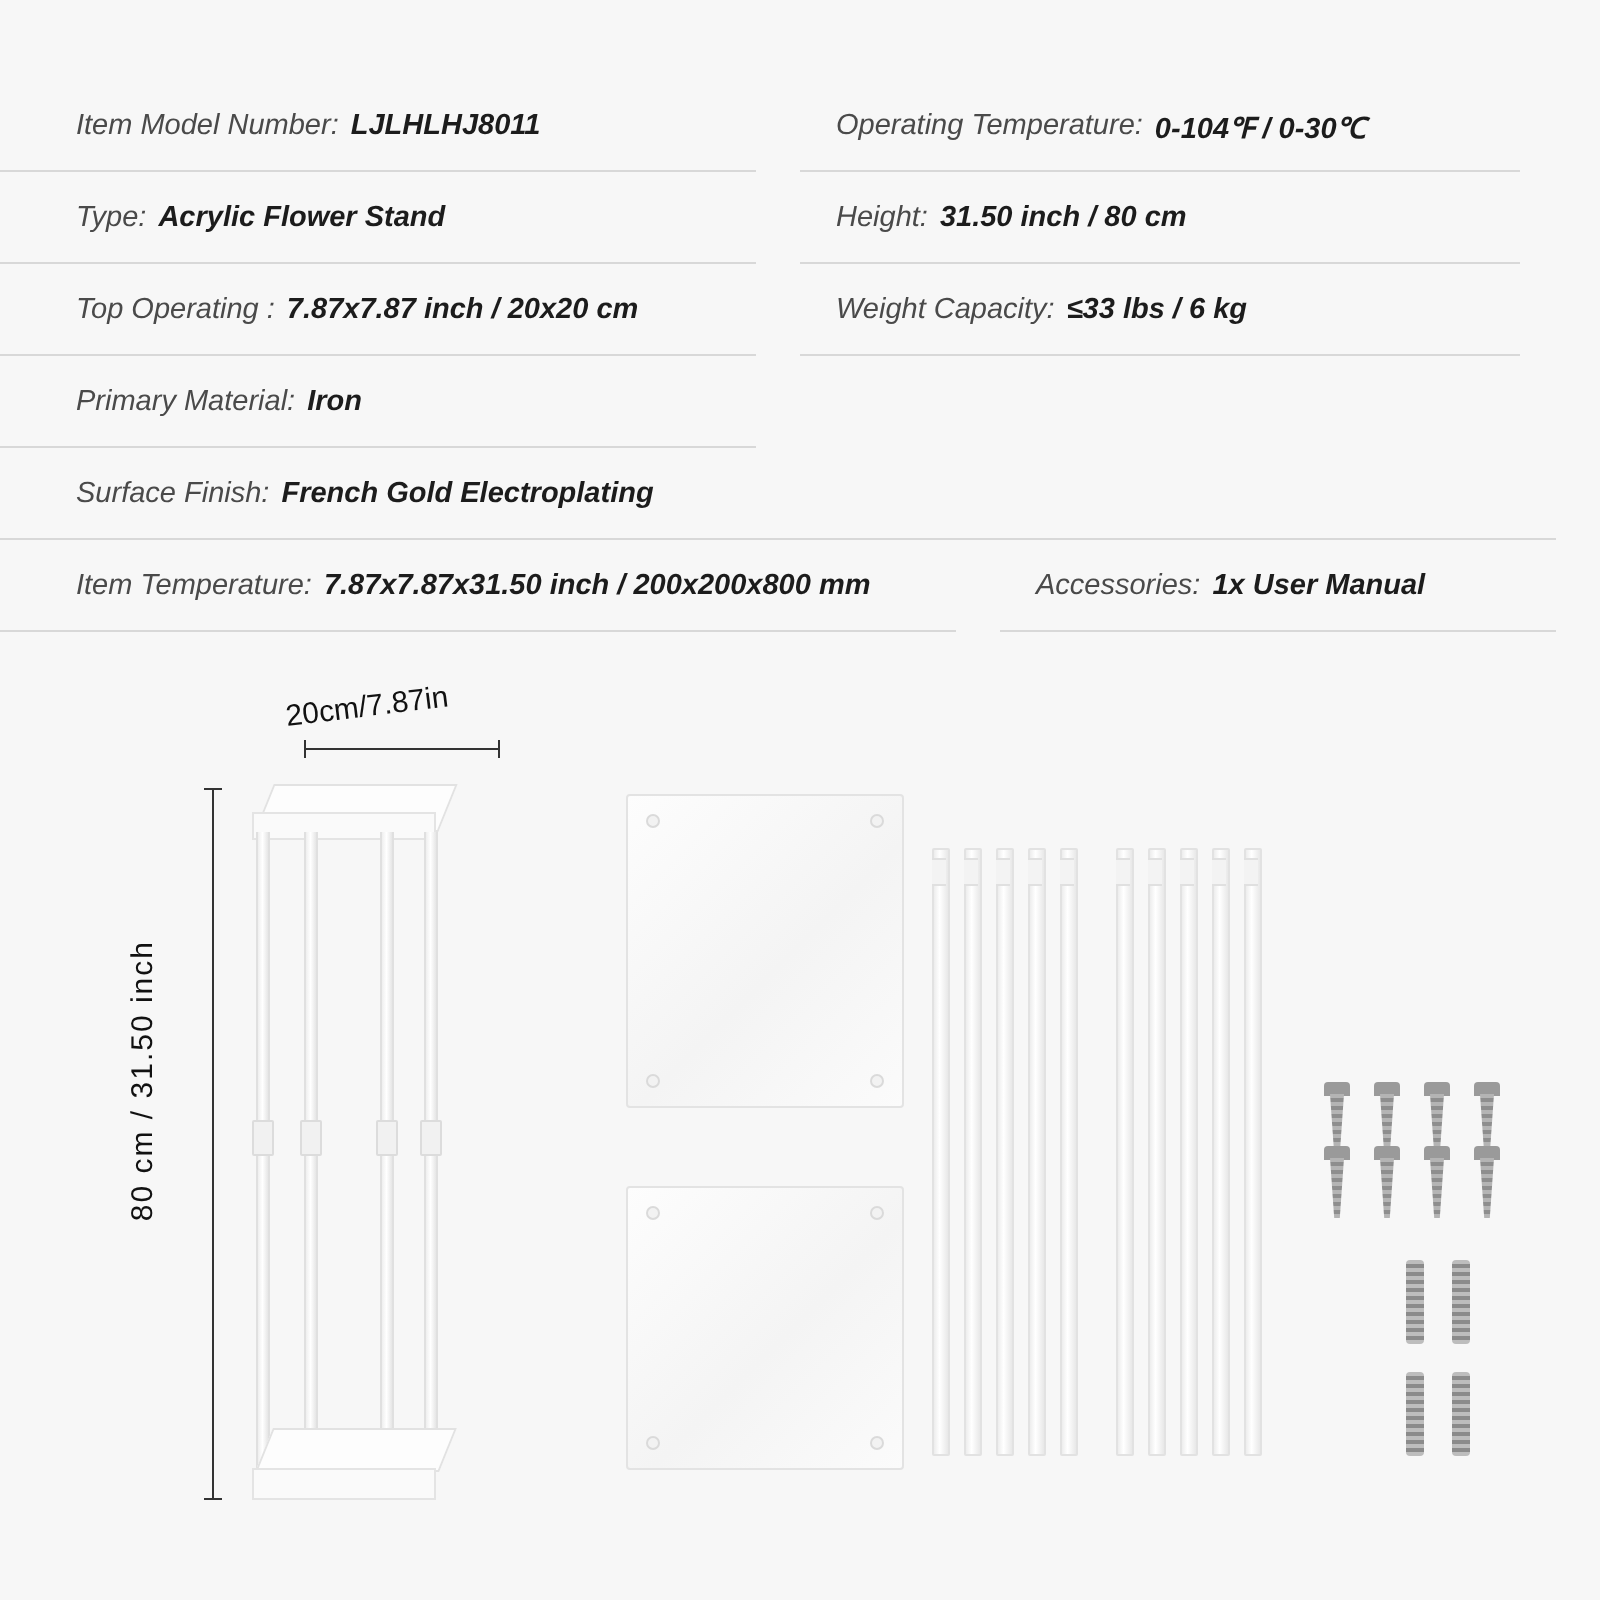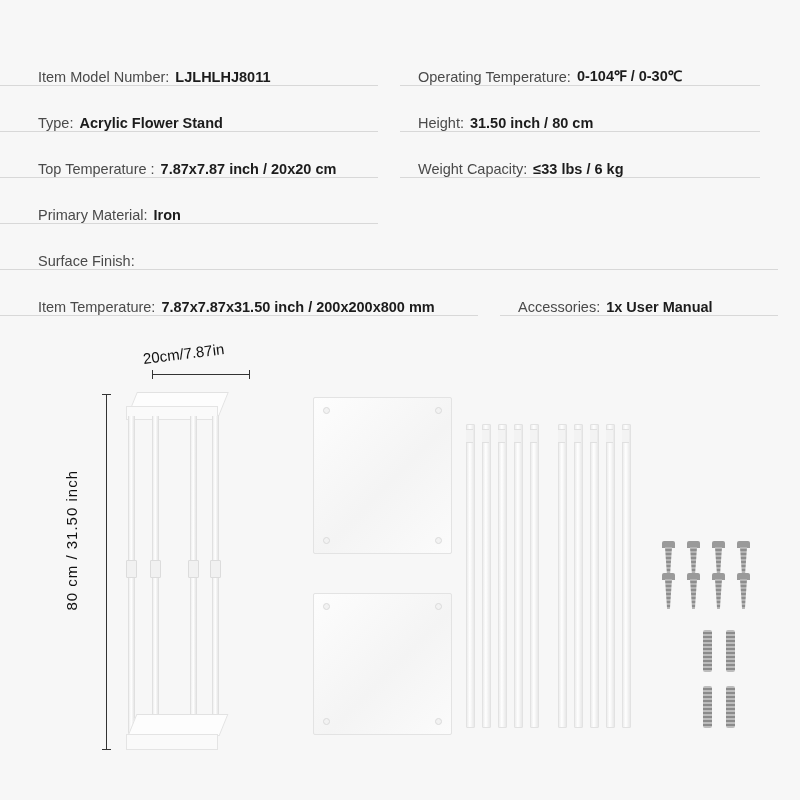--- a/index.html
+++ b/index.html
@@ -24,26 +24,27 @@
     width: 800px;
   }
   .spec-row {
     display: flex;
     width: 800px;
   }
   .spec-cell {
     box-sizing: border-box;
     height: 46px;
     display: flex;
-    align-items: flex-end;
+    align-items: center;
     border-bottom: 1px solid #d8d8d8;
     padding-left: 38px;
     padding-right: 10px;
     white-space: nowrap;
     overflow: hidden;
+    font-style: italic;
   }
   .spec-cell.right {
     padding-left: 18px;
   }
   .spec-label {
     font-size: 14.5px;
     color: #4a4a4a;
     font-weight: 400;
   }
   .spec-value {
@@ -297,39 +298,40 @@
       <span class="spec-value">Acrylic Flower Stand</span>
     </div>
     <div class="spec-cell right w-right">
       <span class="spec-label">Height:</span>
       <span class="spec-value">31.50 inch / 80 cm</span>
     </div>
   </div>
 
   <div class="spec-row">
     <div class="spec-cell w-left">
-      <span class="spec-label">Top Temperature :</span>
+      <span class="spec-label">Top Operating :</span>
       <span class="spec-value">7.87x7.87 inch / 20x20 cm</span>
     </div>
     <div class="spec-cell right w-right">
       <span class="spec-label">Weight Capacity:</span>
       <span class="spec-value">≤33 lbs / 6 kg</span>
     </div>
   </div>
 
   <div class="spec-row">
     <div class="spec-cell w-left">
       <span class="spec-label">Primary Material:</span>
       <span class="spec-value">Iron</span>
     </div>
   </div>
 
   <div class="spec-row">
     <div class="spec-cell w-wide">
       <span class="spec-label">Surface Finish:</span>
+      <span class="spec-value">French Gold Electroplating</span>
     </div>
   </div>
 
   <div class="spec-row">
     <div class="spec-cell w-left-wide">
       <span class="spec-label">Item Temperature:</span>
       <span class="spec-value">7.87x7.87x31.50 inch / 200x200x800 mm</span>
     </div>
     <div class="spec-cell right w-right-narrow">
       <span class="spec-label">Accessories:</span>

